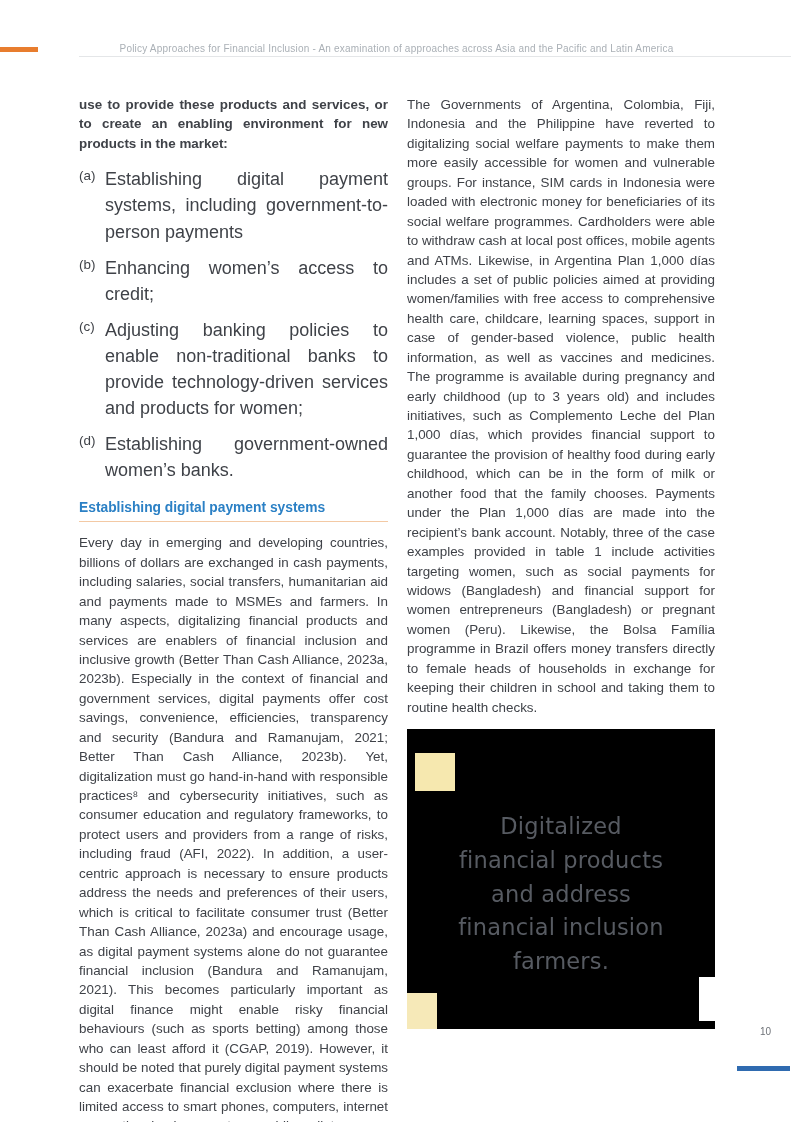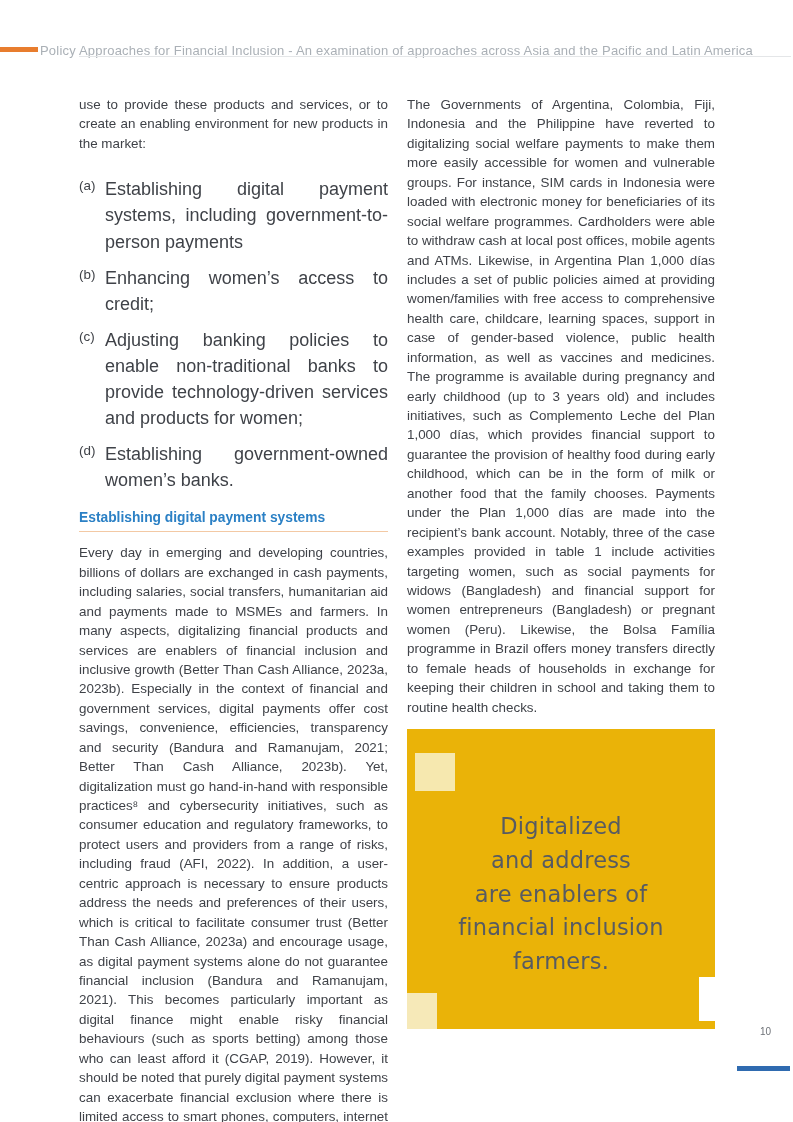--- a/index.html
+++ b/index.html
@@ -8,62 +8,62 @@
     width:793px;height:1122px;
     background:#ffffff;
     font-family:"Liberation Sans",sans-serif;
     color:#3f4248;
     overflow:hidden;
   }
   
   .header-text{
     position:absolute;top:43px;left:0;right:0;
     text-align:center;
-    font-size:13px;color:#aab0b6;letter-spacing:.2px;
+    font-size:10px;color:#aab0b6;letter-spacing:.2px;
   }
   .header-rule{
     position:absolute;top:56px;left:79px;width:712px;height:1px;
     background:#e4e6e8;
   }
   .header-accent{
     position:absolute;top:47px;left:0;width:38px;height:5px;
     background:#e87d2e;
   }
   
   .columns{
     position:absolute;top:95px;left:79px;
     display:flex;gap:19px;
   }
   .col-left{width:309px;}
   .col-right{width:308px;}
   p{margin:0;}
   .body-text{
     font-size:13.4px;line-height:1.45;text-align:justify;color:#3f4248;
   }
-  .intro{margin-bottom:23px;}
+  .intro{margin-bottom:13px;font-weight:bold;}
   .list{margin-top:2px;}
   .list-item{display:flex;margin-bottom:10px;}
   .list-marker{flex:0 0 26px;font-size:13.4px;line-height:1.45;}
   .list-text{flex:1;font-size:18px;line-height:1.45;text-align:justify;}
   .section-heading{
     margin-top:17px;
     color:#2b80c5;font-weight:700;font-size:13.8px;
     padding-bottom:6px;border-bottom:1px solid #f3c9a4;
     margin-bottom:11px;
   }
   .footnote{
     margin-top:11px;border-top:1px solid #9a9da1;padding-top:19px;
     font-size:9.5px;line-height:1.35;color:#8d9196;text-align:left;
   }
   
   .callout{
     position:relative;
     margin-top:12px;
     width:308px;height:300px;
-    background:#eab308;
+    background:#000000;
     display:flex;flex-direction:column;justify-content:center;
     box-sizing:border-box;
     padding:41px 6px 10px 6px;
   }
   .callout-line{
     font-family:"DejaVu Sans",sans-serif;
     font-size:22.5px;line-height:1.5;color:#575b62;
     text-align:center;font-weight:500;letter-spacing:.2px;
   }
   .deco-sq-1{position:absolute;left:8px;top:24px;width:40px;height:38px;background:#f6e8af;}
@@ -120,22 +120,22 @@
     </section>
 
     <section class="col-right">
       <p class="body-text">The Governments of Argentina, Colombia, Fiji, Indonesia and the Philippine have reverted to digitalizing social welfare payments to make them more easily accessible for women and vulnerable groups. For instance, SIM cards in Indonesia were loaded with electronic money for beneficiaries of its social welfare programmes. Cardholders were able to withdraw cash at local post offices, mobile agents and ATMs. Likewise, in Argentina Plan 1,000 días includes a set of public policies aimed at providing women/families with free access to comprehensive health care, childcare, learning spaces, support in case of gender-based violence, public health information, as well as vaccines and medicines. The programme is available during pregnancy and early childhood (up to 3 years old) and includes initiatives, such as Complemento Leche del Plan 1,000 días, which provides financial support to guarantee the provision of healthy food during early childhood, which can be in the form of milk or another food that the family chooses. Payments under the Plan 1,000 días are made into the recipient’s bank account. Notably, three of the case examples provided in table 1 include activities targeting women, such as social payments for widows (Bangladesh) and financial support for women entrepreneurs (Bangladesh) or pregnant women (Peru). Likewise, the Bolsa Família programme in Brazil offers money transfers directly to female heads of households in exchange for keeping their children in school and taking them to routine health checks.</p>
 
       <div class="callout">
         <div class="deco-sq-1"></div>
         <div class="deco-sq-2"></div>
         <div class="deco-sq-3"></div>
         <div class="callout-line">Digitalized</div>
+        <div class="callout-line">financial products</div>
         <div class="callout-line">and address</div>
-        <div class="callout-line">are enablers of</div>
         <div class="callout-line">financial inclusion</div>
         <div class="callout-line">farmers.</div>
       </div>
     </section>
 
   </div>
 
   <div class="page-number">10</div>
   <div class="footer-bar"></div>
 

